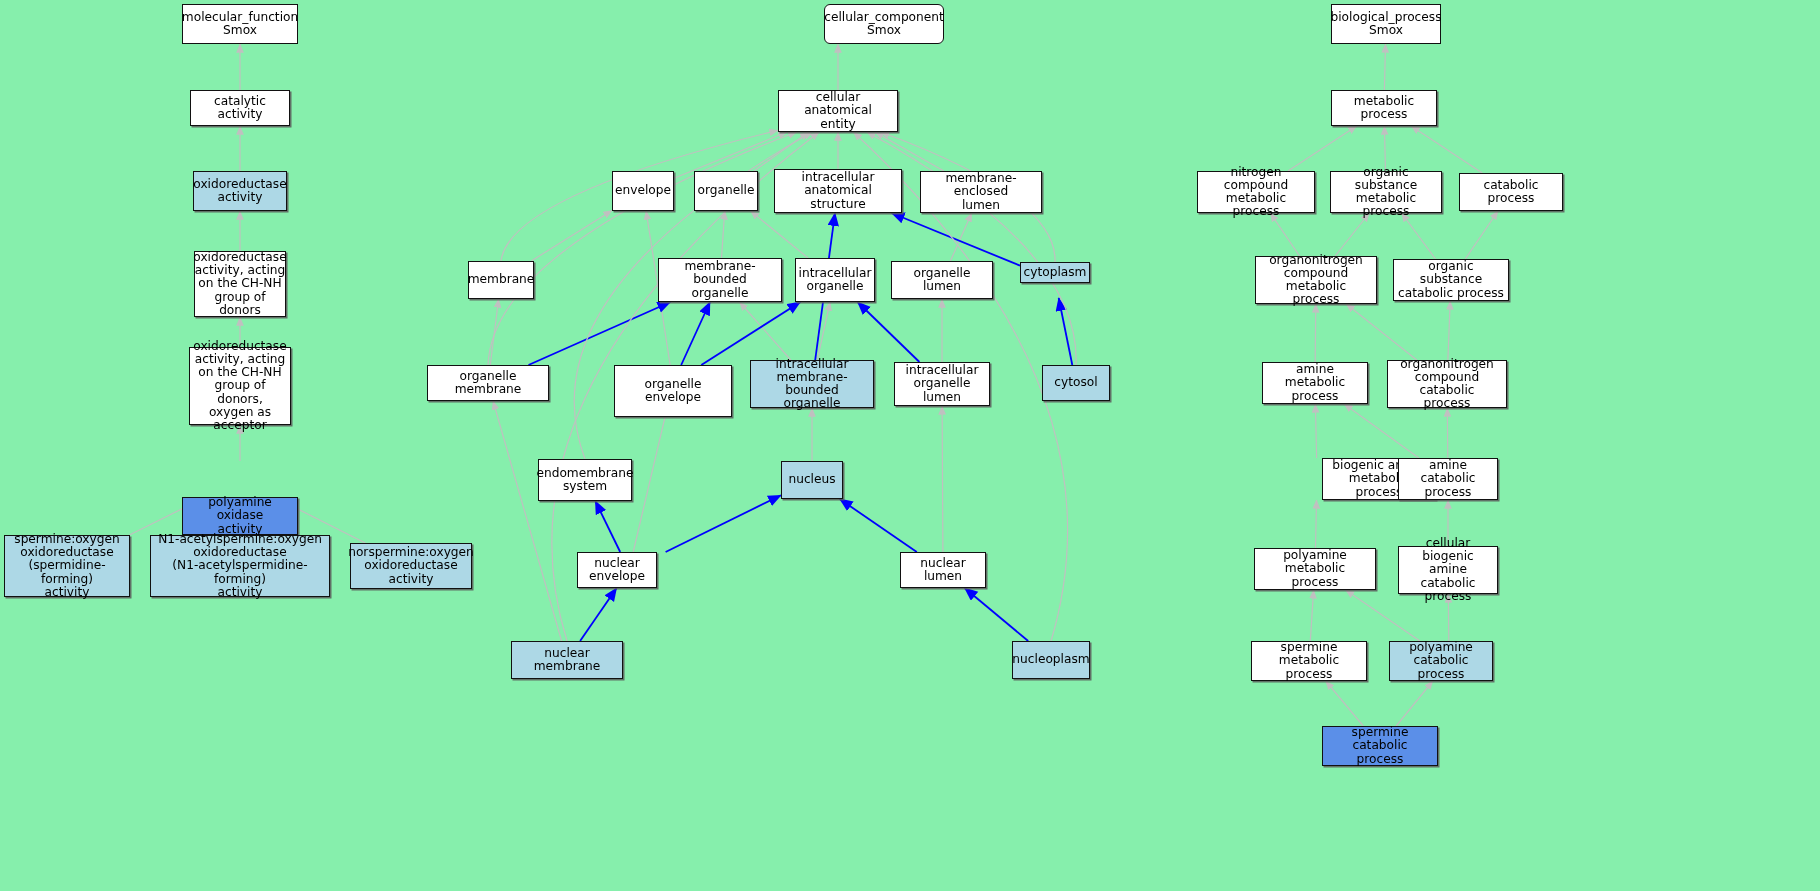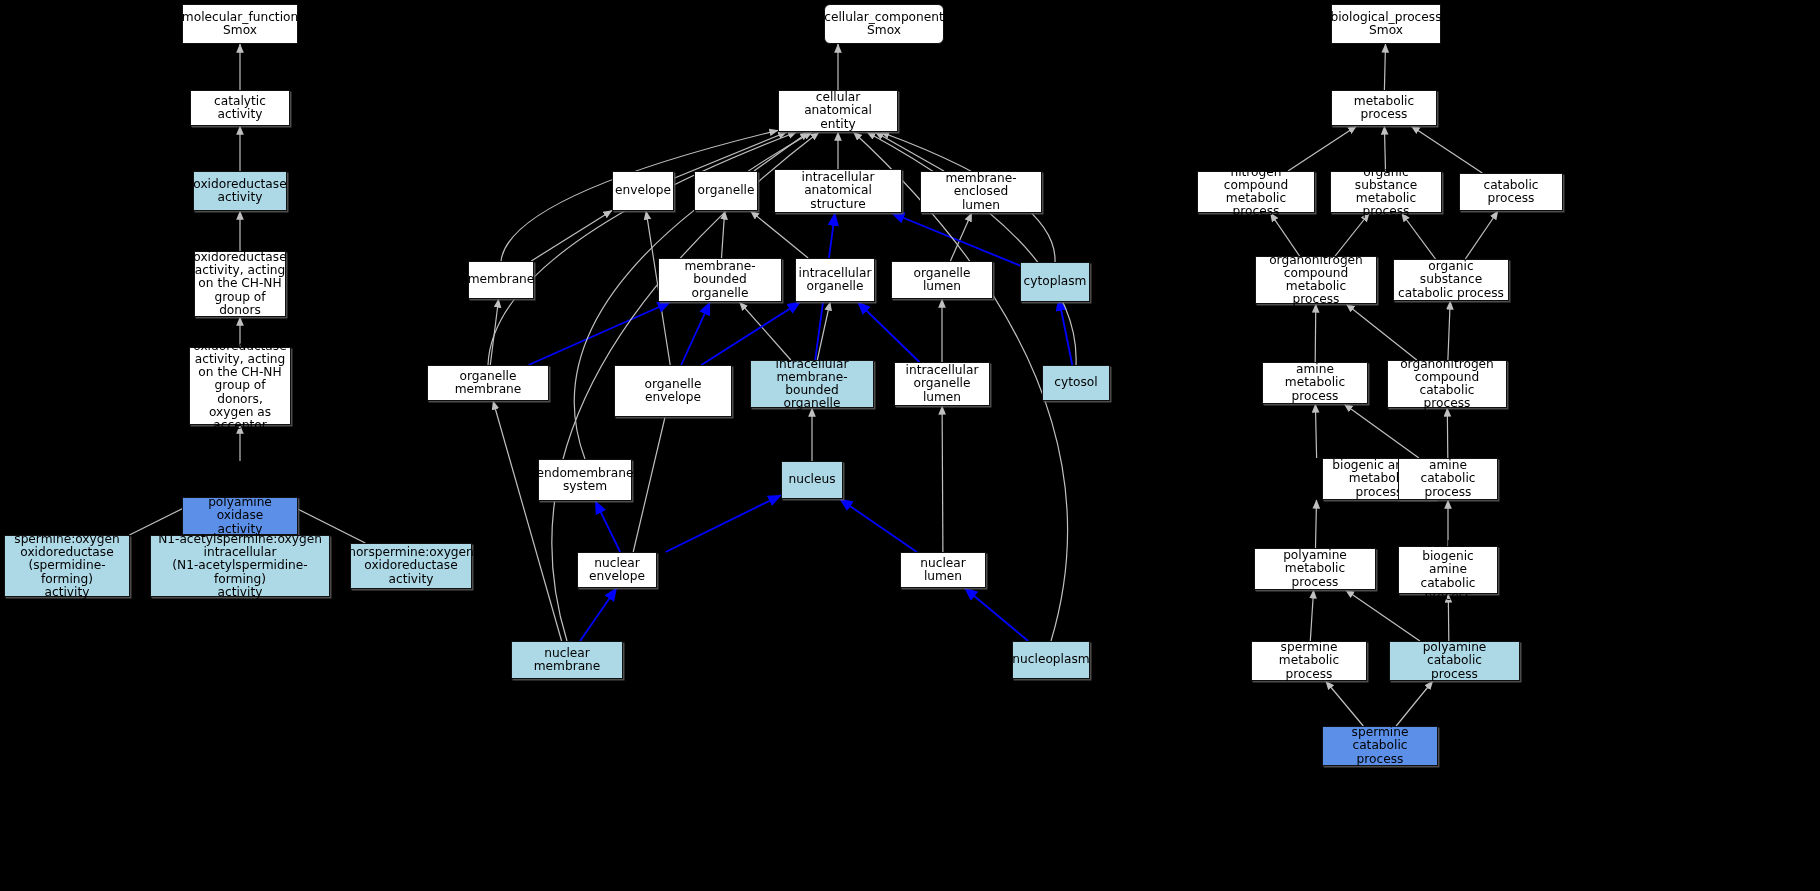--- a/index.html
+++ b/index.html
@@ -4,21 +4,21 @@
 <style>
   html, body {
     margin: 0;
     padding: 0;
     background: #ffffff;
   }
   #canvas {
     position: relative;
     width: 1820px;
     height: 891px;
-    background: #000000;
+    background: #86efac;
     font-family: "DejaVu Sans", sans-serif;
     overflow: hidden;
   }
   #edge-layer {
     position: absolute;
     left: 0;
     top: 0;
     width: 1820px;
     height: 891px;
   }
@@ -141,21 +141,21 @@
 on the CH-NH
 group of donors,
 oxygen as acceptor</div>
       <div class="node fill-strong" style="left: 182px; top: 461px; width: 116px; height: 38px; margin-top: 36px;">polyamine oxidase
 activity</div>
       <div class="node fill-light" style="left: 4px; top: 535px; width: 126px; height: 62px;">spermine:oxygen
 oxidoreductase
 (spermidine-forming)
 activity</div>
       <div class="node fill-light" style="left: 150px; top: 535px; width: 180px; height: 62px;">N1-acetylspermine:oxygen
-intracellular
+oxidoreductase
 (N1-acetylspermidine-forming)
 activity</div>
       <div class="node fill-light" style="left: 350px; top: 543px; width: 122px; height: 46px;">norspermine:oxygen
 oxidoreductase
 activity</div>
       <div class="node fill-none root" style="left: 824px; top: 4px; width: 120px; height: 40px; border-radius: 6px;">cellular_component
 Smox</div>
       <div class="node fill-none" style="left: 778px; top: 90px; width: 120px; height: 42px;">cellular anatomical
 entity</div>
       <div class="node fill-none" style="left: 612px; top: 171px; width: 62px; height: 40px;">envelope</div>
@@ -163,21 +163,21 @@
       <div class="node fill-none" style="left: 774px; top: 169px; width: 128px; height: 44px;">intracellular
 anatomical structure</div>
       <div class="node fill-none" style="left: 920px; top: 171px; width: 122px; height: 42px;">membrane-enclosed
 lumen</div>
       <div class="node fill-none" style="left: 468px; top: 261px; width: 66px; height: 38px;">membrane</div>
       <div class="node fill-none" style="left: 658px; top: 258px; width: 124px; height: 44px;">membrane-bounded
 organelle</div>
       <div class="node fill-none" style="left: 795px; top: 258px; width: 80px; height: 44px;">intracellular
 organelle</div>
       <div class="node fill-none" style="left: 891px; top: 261px; width: 102px; height: 38px;">organelle lumen</div>
-      <div class="node fill-light" style="left: 1020px; top: 262px; width: 70px; height: 40px;">cytoplasm</div>
+      <div class="node fill-light" style="left: 1020px; top: 262px; width: 70px; height: 21px;">cytoplasm</div>
       <div class="node fill-none" style="left: 427px; top: 365px; width: 122px; height: 36px;">organelle membrane</div>
       <div class="node fill-none" style="left: 614px; top: 365px; width: 118px; height: 52px;">organelle envelope</div>
       <div class="node fill-light" style="left: 750px; top: 360px; width: 124px; height: 48px;">intracellular
 membrane-bounded
 organelle</div>
       <div class="node fill-none" style="left: 894px; top: 362px; width: 96px; height: 44px;">intracellular
 organelle lumen</div>
       <div class="node fill-light" style="left: 1042px; top: 365px; width: 68px; height: 36px;">cytosol</div>
       <div class="node fill-none" style="left: 538px; top: 459px; width: 94px; height: 42px;">endomembrane
 system</div>
@@ -208,18 +208,18 @@
 metabolic process</div>
       <div class="node fill-none" style="left: 1398px; top: 458px; width: 100px; height: 42px;">amine catabolic
 process</div>
       <div class="node fill-none" style="left: 1254px; top: 548px; width: 122px; height: 42px;">polyamine metabolic
 process</div>
       <div class="node fill-none" style="left: 1398px; top: 546px; width: 100px; height: 48px;">cellular biogenic
 amine catabolic
 process</div>
       <div class="node fill-none" style="left: 1251px; top: 641px; width: 116px; height: 40px;">spermine metabolic
 process</div>
-      <div class="node fill-light" style="left: 1389px; top: 641px; width: 131px; height: 40px;">polyamine catabolic
+      <div class="node fill-light" style="left: 1389px; top: 641px; width: 104px; height: 40px;">polyamine catabolic
 process</div>
       <div class="node fill-strong" style="left: 1322px; top: 726px; width: 116px; height: 40px;">spermine catabolic
 process</div>
     </div>
 </div>
 
 </body></html>

